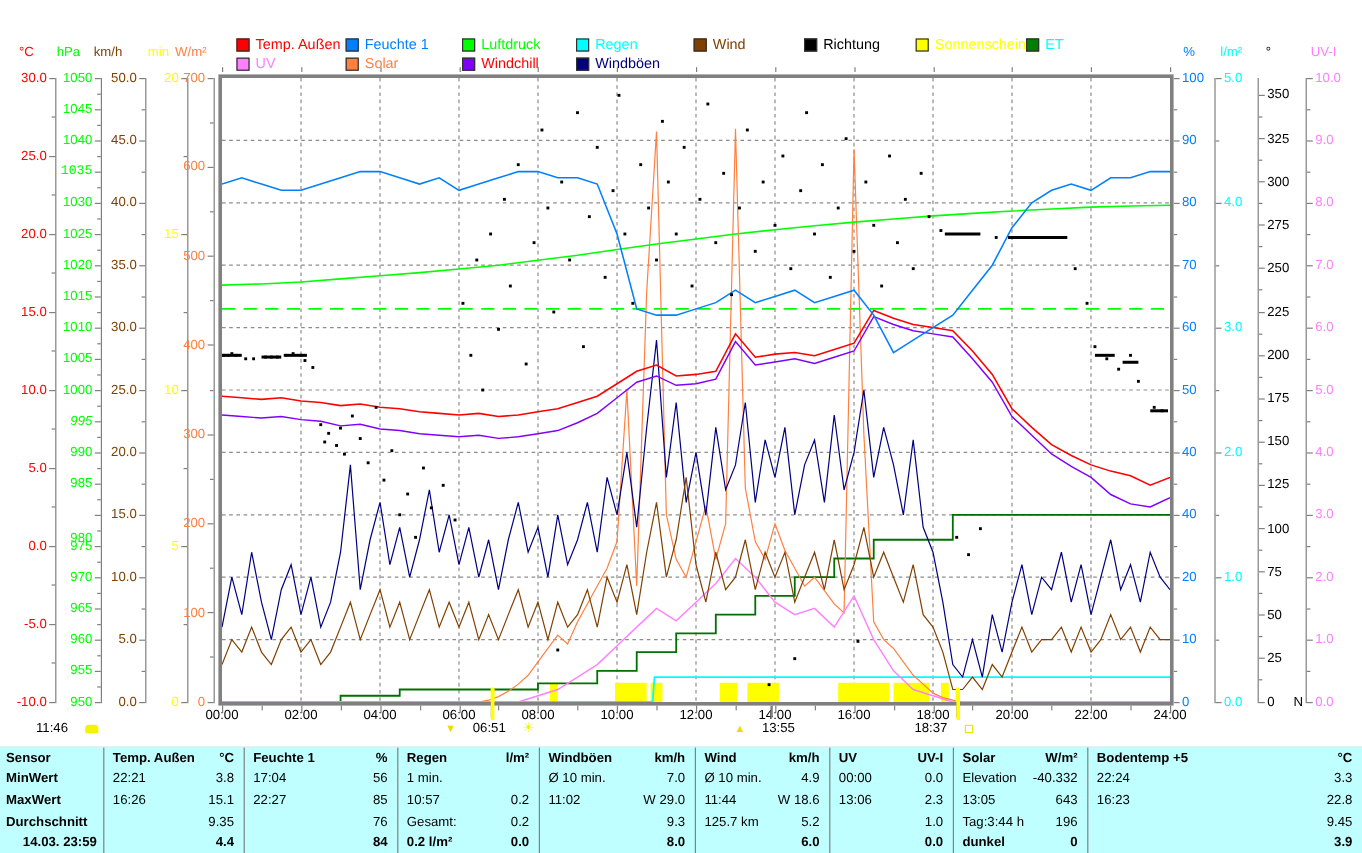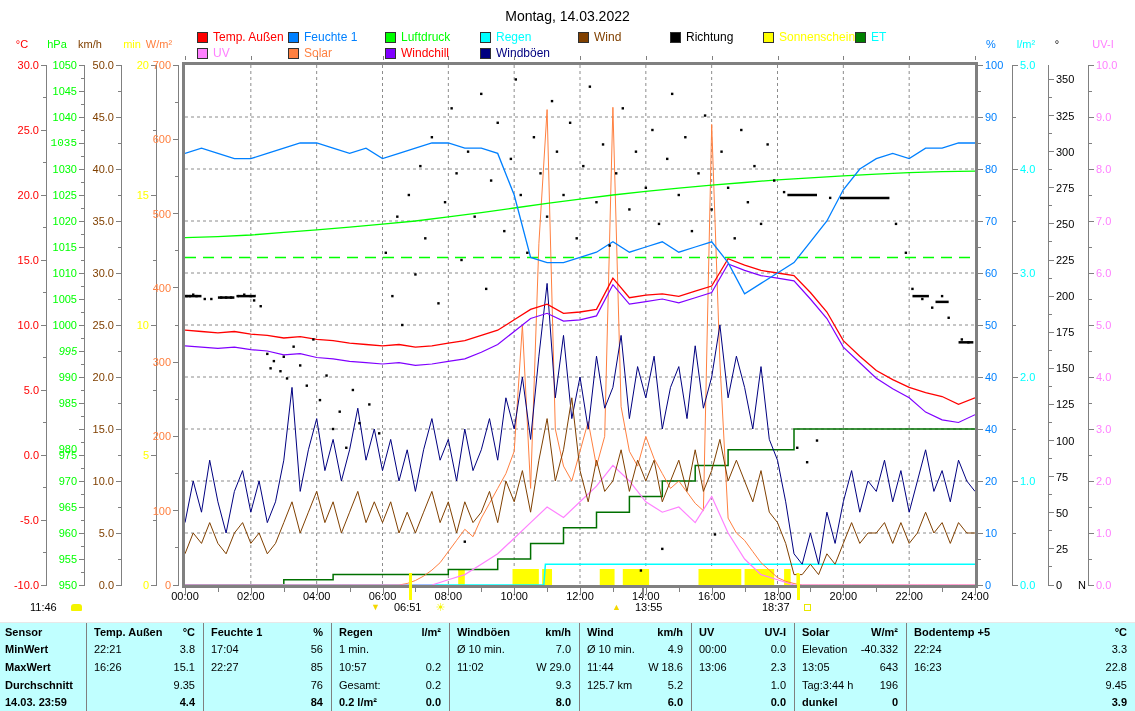--- a/index.html
+++ b/index.html
@@ -26,21 +26,20 @@
   .wtable{position:absolute;left:0;top:622px;width:1135px;height:89px;background:#c0ffff;display:flex;border-top:1px solid #e8e8e8;box-sizing:border-box;font-size:11px;color:#000;}
   .tcol{box-sizing:border-box;display:flex;flex-direction:column;}
   .tcol + .tcol{border-left:1px solid #808080;}
   .trow{flex:1 1 0;display:flex;justify-content:space-between;align-items:center;padding:0 8px 0 7px;white-space:nowrap;overflow:hidden;}
   .b{font-weight:bold;}
 </style>
 </head>
 <body>
 
 <div class="stage">
-  <div class="title">Montag, 14.03.2022</div>
   <div id="legend">
       <div class="legend-item" style="left: 197px; top: 31px;">
         <div class="swatch" style="background: rgb(255, 0, 0);"></div>
         <span style="color: rgb(255, 0, 0);">Temp. Außen</span>
       </div>
       <div class="legend-item" style="left: 288px; top: 31px;">
         <div class="swatch" style="background: rgb(0, 128, 255);"></div>
         <span style="color: rgb(0, 128, 255);">Feuchte 1</span>
       </div>
       <div class="legend-item" style="left: 385px; top: 31px;">
@@ -646,21 +645,21 @@
     <span>18:37</span>
     <span class="sq-glyph"></span>
   </div>
 
   <div class="wtable" id="wtable">
       <div class="tcol" style="width: 86px; flex: 0 0 auto;">
         <div class="trow b" style="justify-content: flex-start; padding-left: 5px;">Sensor</div>
         <div class="trow b" style="justify-content: flex-start; padding-left: 5px;">MinWert</div>
         <div class="trow b" style="justify-content: flex-start; padding-left: 5px;">MaxWert</div>
         <div class="trow b" style="justify-content: flex-start; padding-left: 5px;">Durchschnitt</div>
-        <div class="trow b" style="justify-content: flex-start; padding-left: 5px;">14.03. 23:59</div>
+        <div class="trow b" style="justify-content: flex-start; padding-left: 5px; margin-left: 14px;">14.03. 23:59</div>
       </div>
       <div class="tcol" style="width: 117px; flex: 0 0 auto;">
         <div class="trow b">
           <span>Temp. Außen</span>
           <span>°C</span>
         </div>
         <div class="trow">
           <span>22:21</span>
           <span>3.8</span>
         </div>

